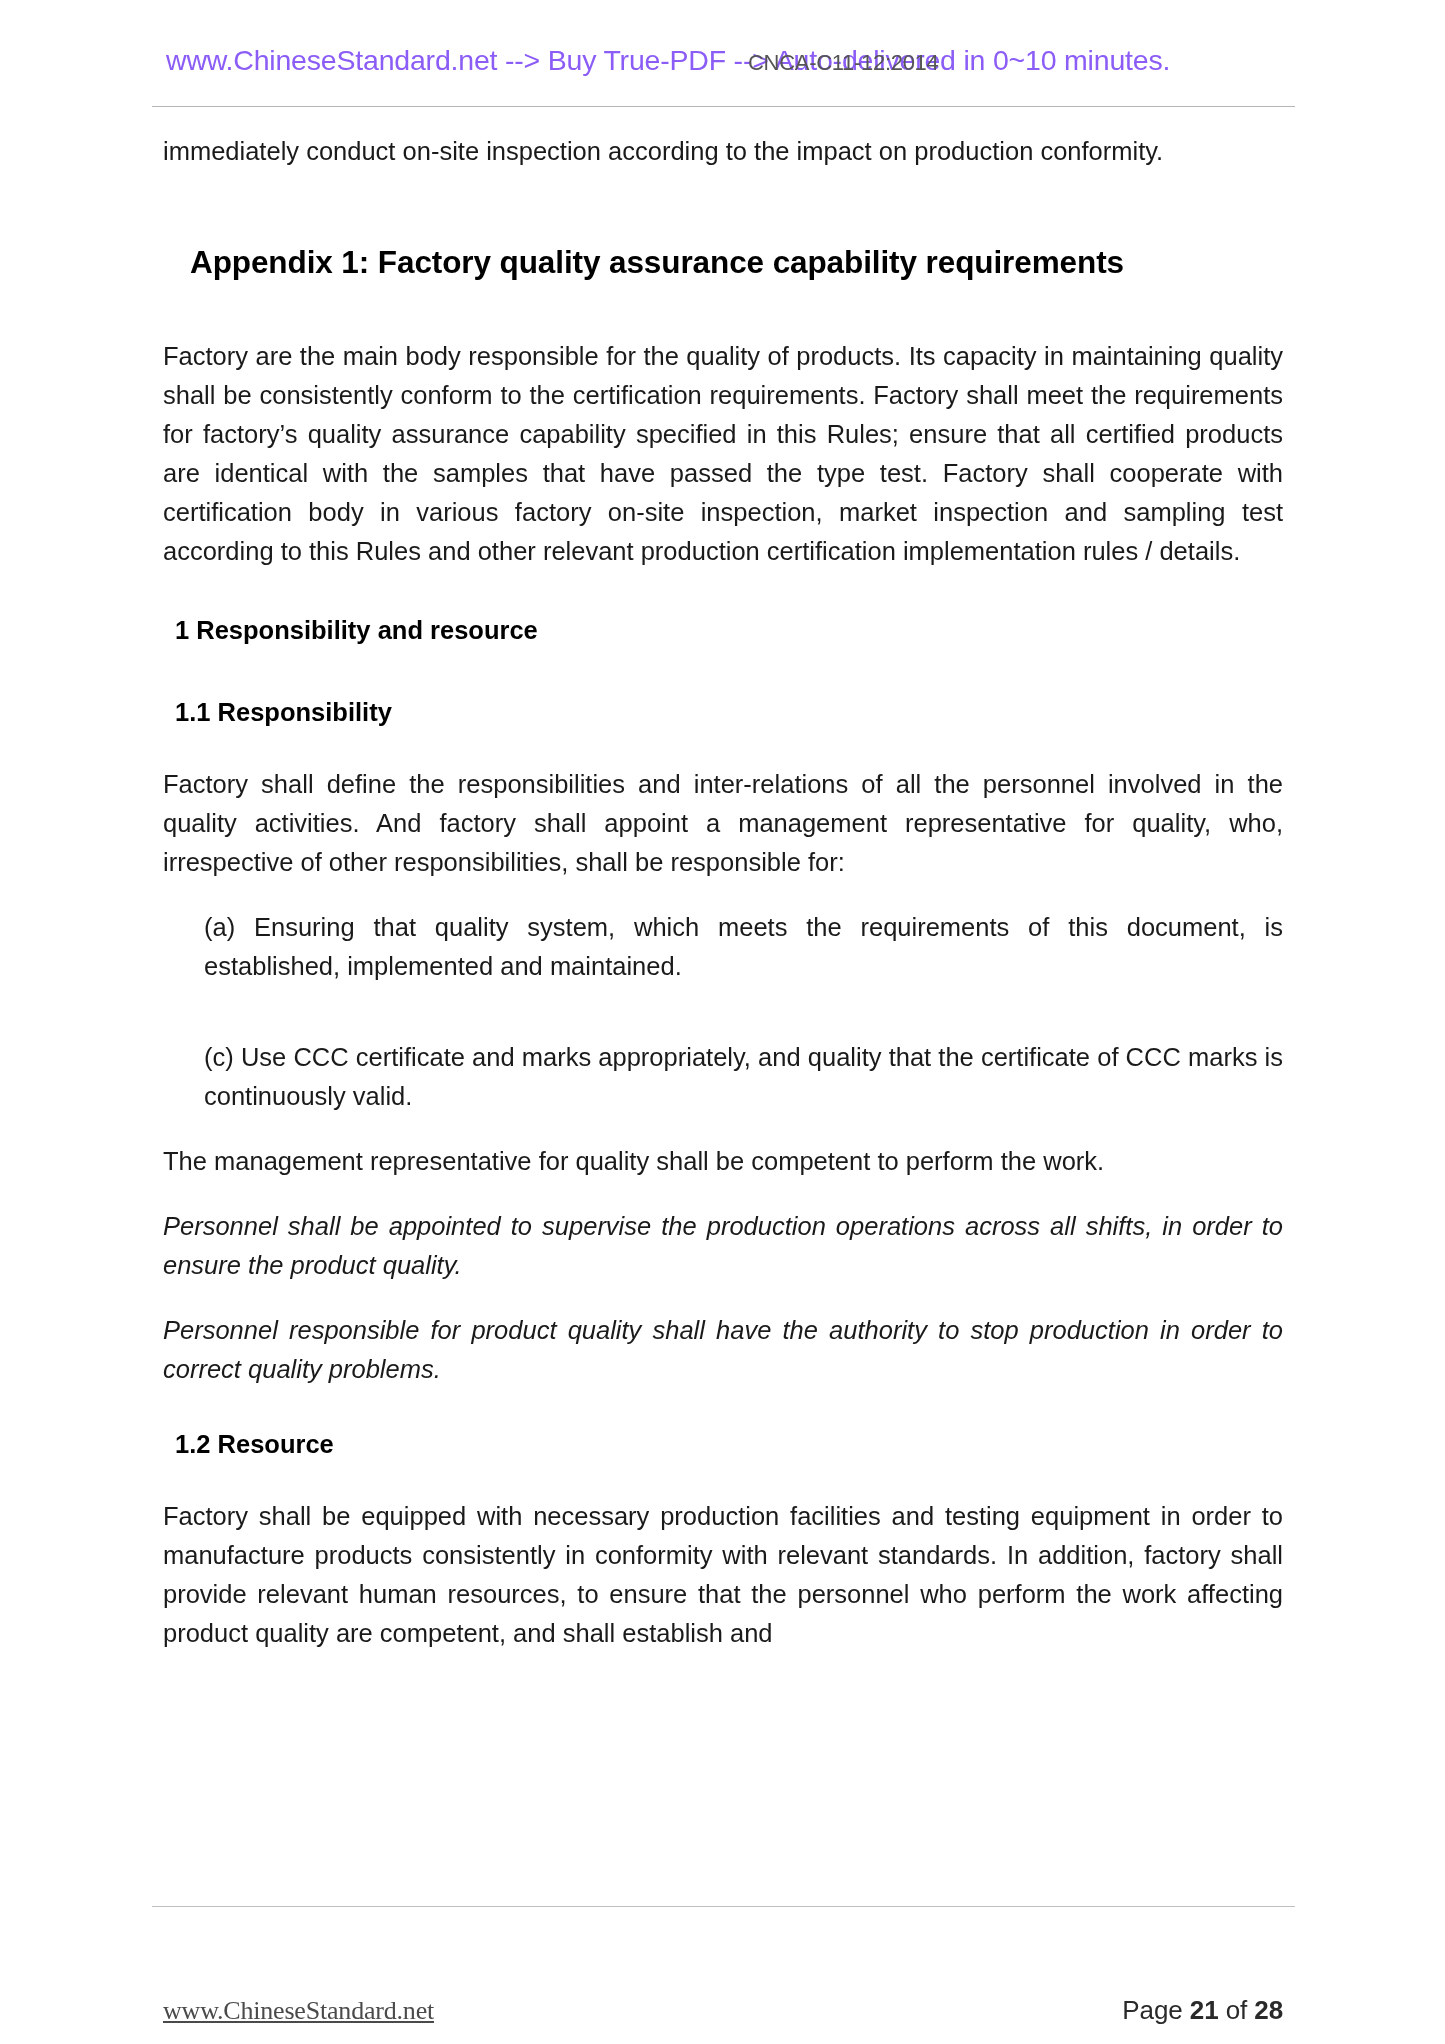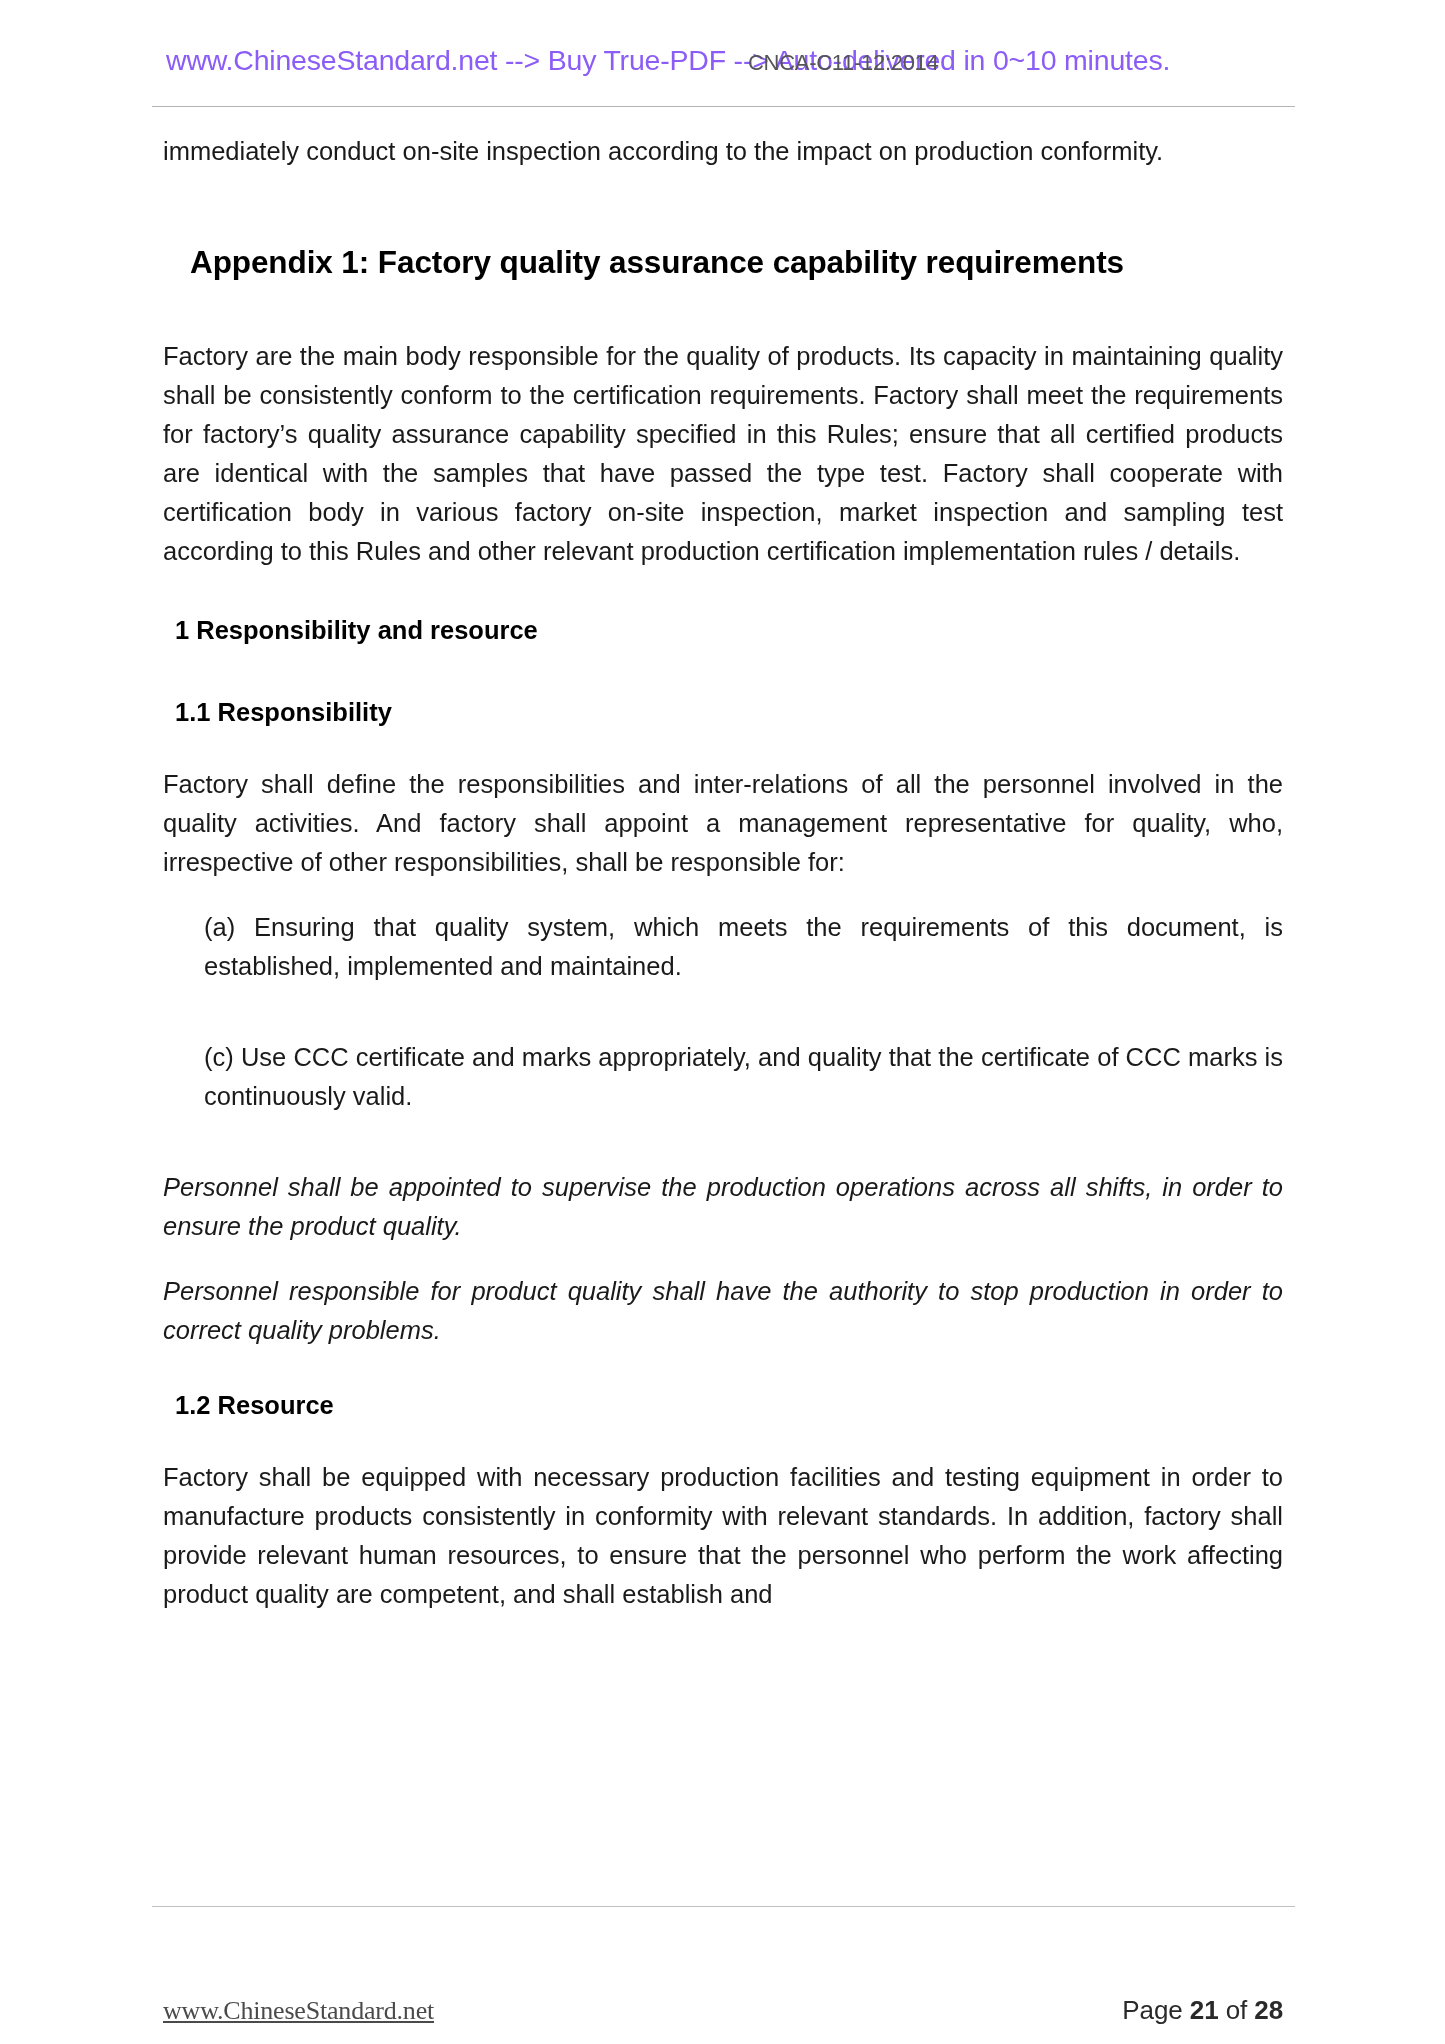--- a/index.html
+++ b/index.html
@@ -173,20 +173,21 @@
 
     <div class="sp-26"></div>
 
 
     <div class="sp-26"></div>
 
     <p class="para indent">(c) Use CCC certificate and marks appropriately, and quality that the certificate of CCC marks is continuously valid.</p>
 
     <div class="sp-26"></div>
 
+    <p class="para nojust">The management representative for quality shall be competent to perform the work.</p>
 
     <div class="sp-26"></div>
 
     <p class="para italic">Personnel shall be appointed to supervise the production operations across all shifts, in order to ensure the product quality.</p>
 
     <div class="sp-26"></div>
 
     <p class="para italic">Personnel responsible for product quality shall have the authority to stop production in order to correct quality problems.</p>
 
     <div class="sp-26"></div>

